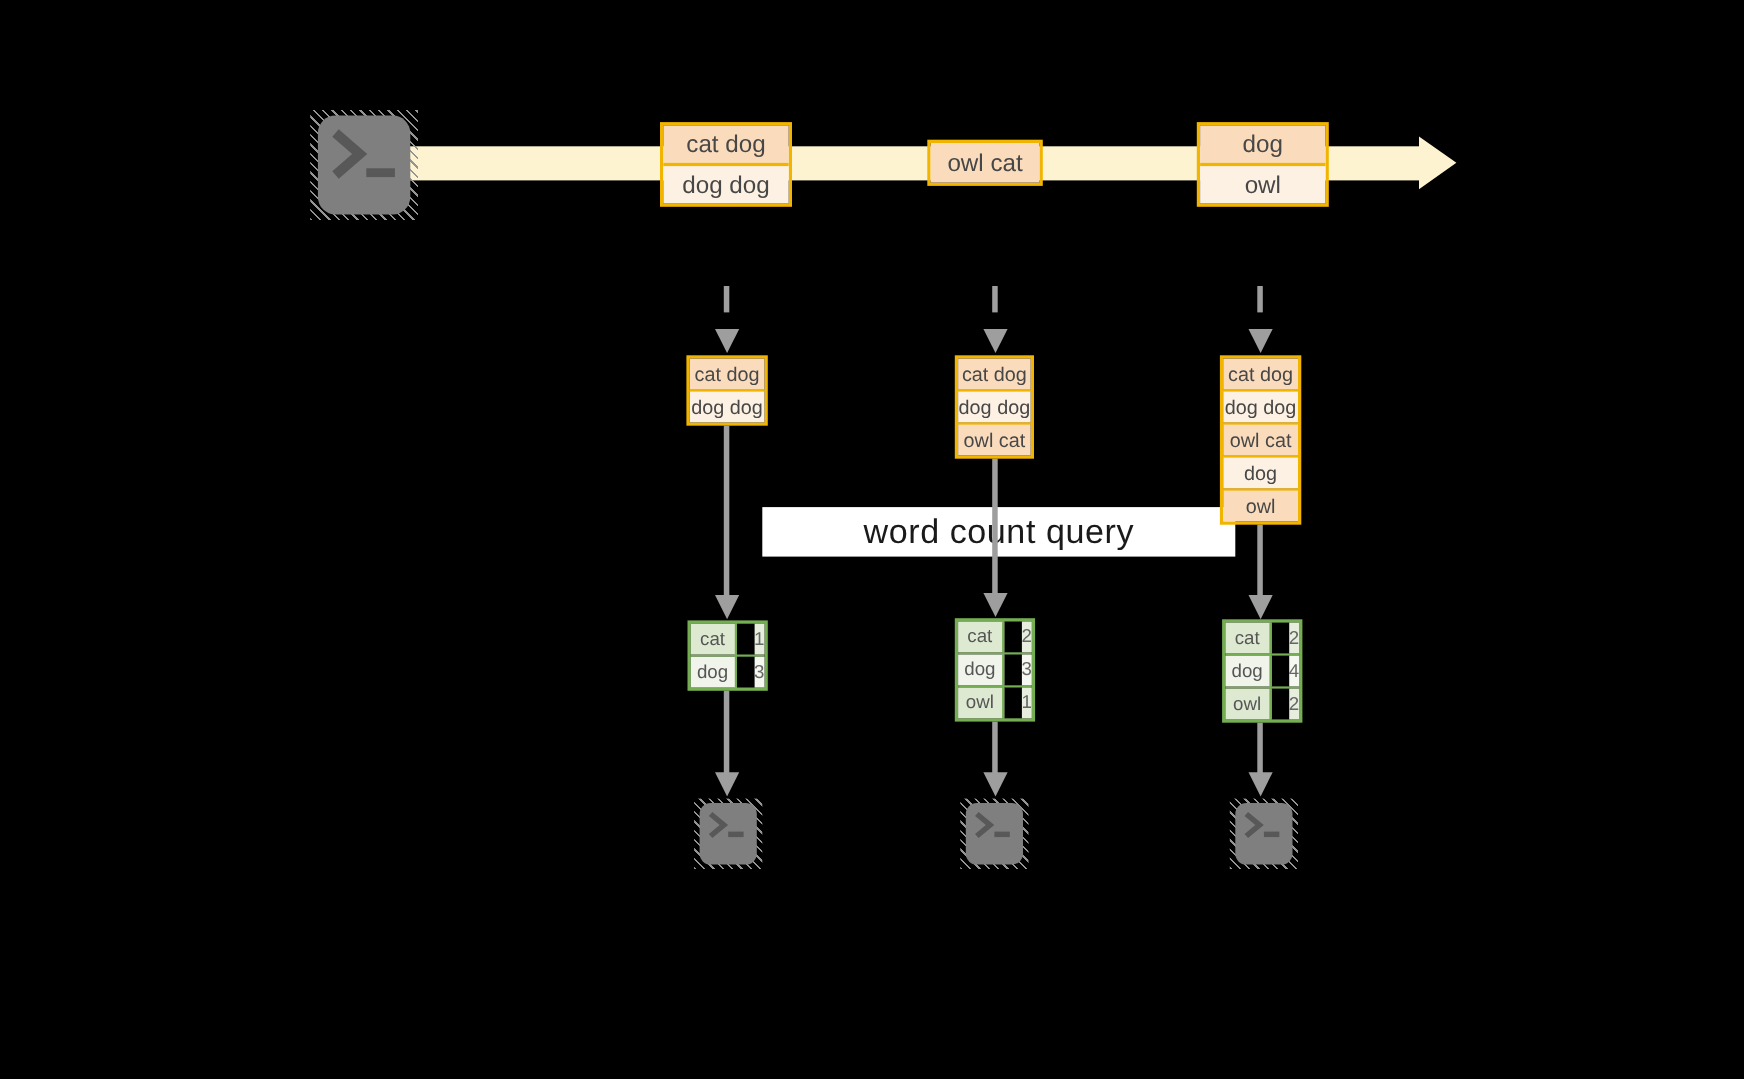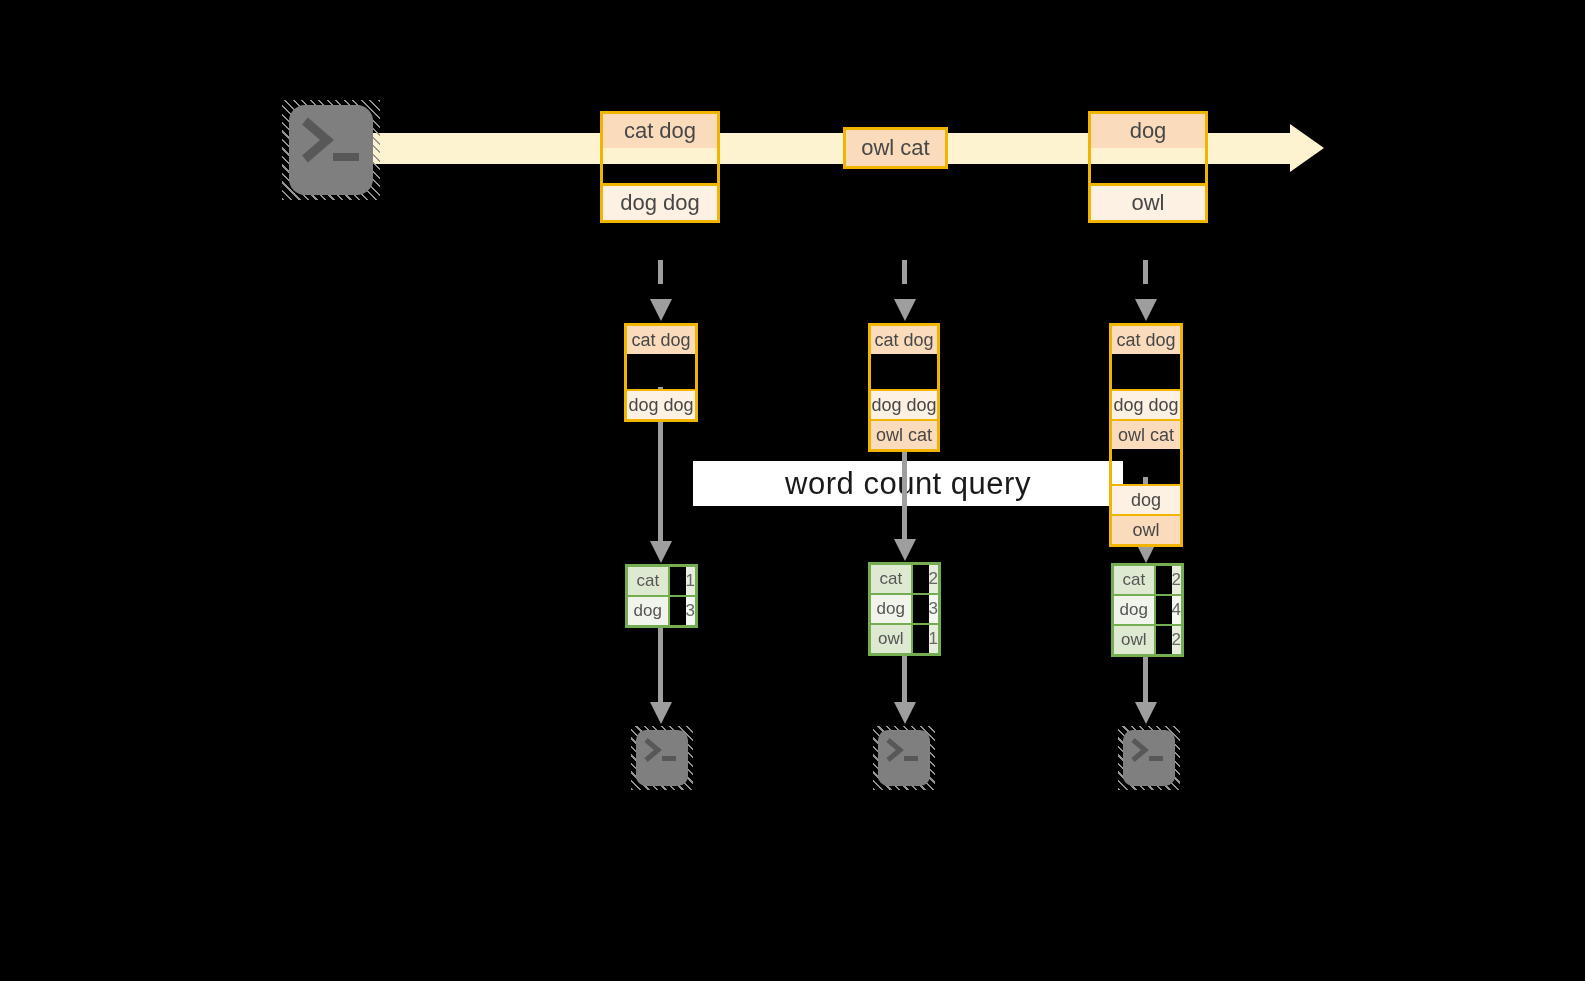--- a/index.html
+++ b/index.html
@@ -18,21 +18,21 @@
   .term-big{left:282px;top:100px;width:98px;height:100px;}
   .term-big .solid{position:absolute;left:7px;top:5px;width:84px;height:90px;background:var(--terminal_gray);border-radius:16px;}
   .term-small{width:62px;height:64px;}
   .term-small .solid{position:absolute;left:5px;top:4px;width:52px;height:56px;background:var(--terminal_gray);border-radius:10px;}
   .t1{left:631px;top:726px;} .t2{left:873px;top:726px;} .t3{left:1118px;top:726px;}
 
   
   .obox{border:3px solid var(--orange_border);box-sizing:border-box;}
   .orow{display:flex;align-items:center;justify-content:center;color:#474747;}
   .orow + .orow{border-top:3px solid var(--orange_border);}
-  .orow.dark{background:var(--peach_dark);} .orow.light{background:var(--peach_light);margin-top:35px;}
+  .orow.dark{background:var(--peach_dark);} .orow.light{background:var(--peach_light);}
   .stream-box .orow{height:34px;font-size:22px;}
   .stream-box.single .orow{height:36px;}
   .b1{left:600px;top:111px;width:120px;} .b2{left:843px;top:127px;width:105px;} .b3{left:1088px;top:111px;width:120px;}
   .state-box .orow{height:28px;font-size:18px;}
   .state-box .orow + .orow{border-top:2px solid var(--orange_border);}
   .s1{left:624px;top:323px;width:74px;} .s2{left:868px;top:323px;width:72px;} .s3{left:1109px;top:323px;width:74px;}
 
   
   .aline{width:5px;background:var(--arrow_gray);}
   .ahead{width:0;height:0;border-left:11px solid transparent;border-right:11px solid transparent;

